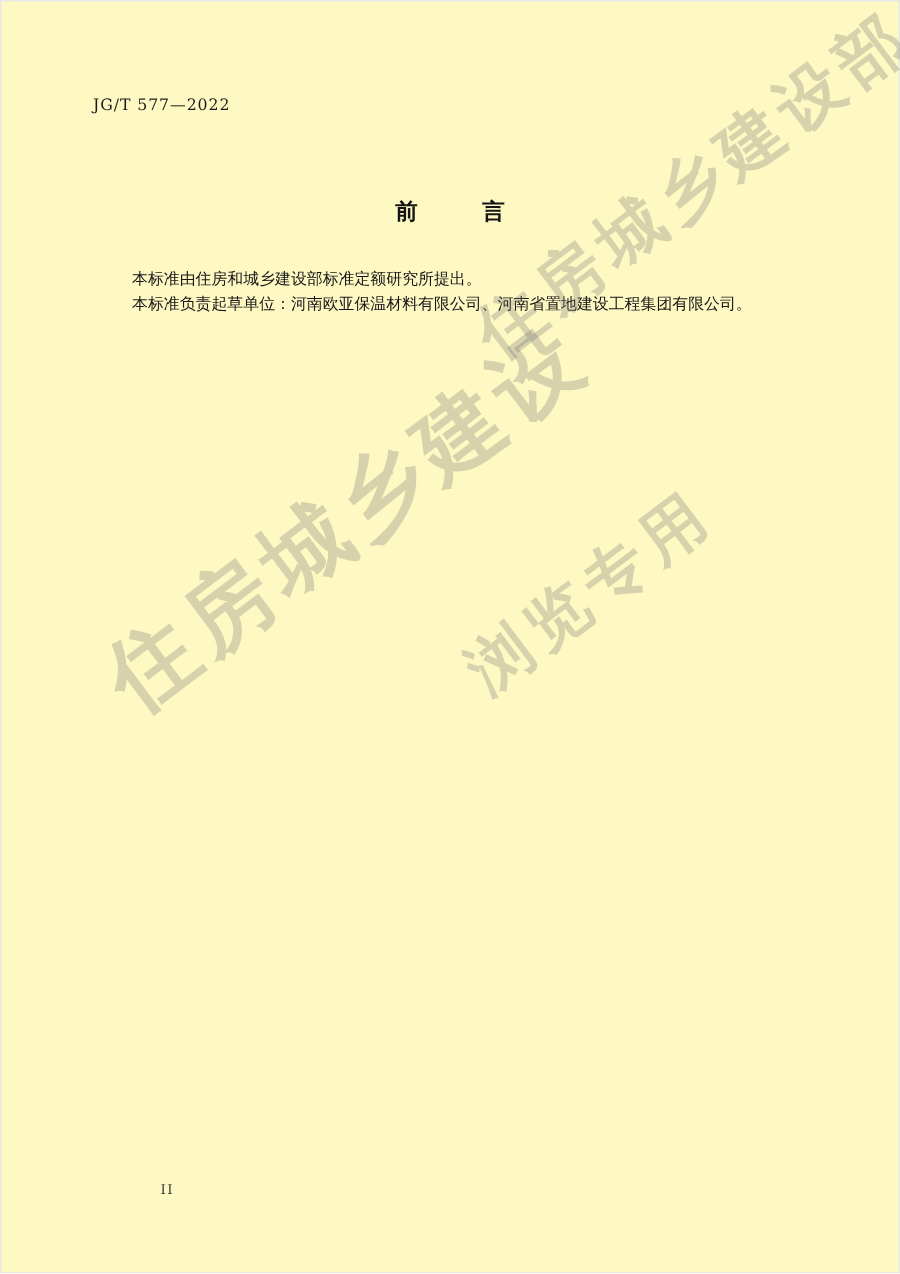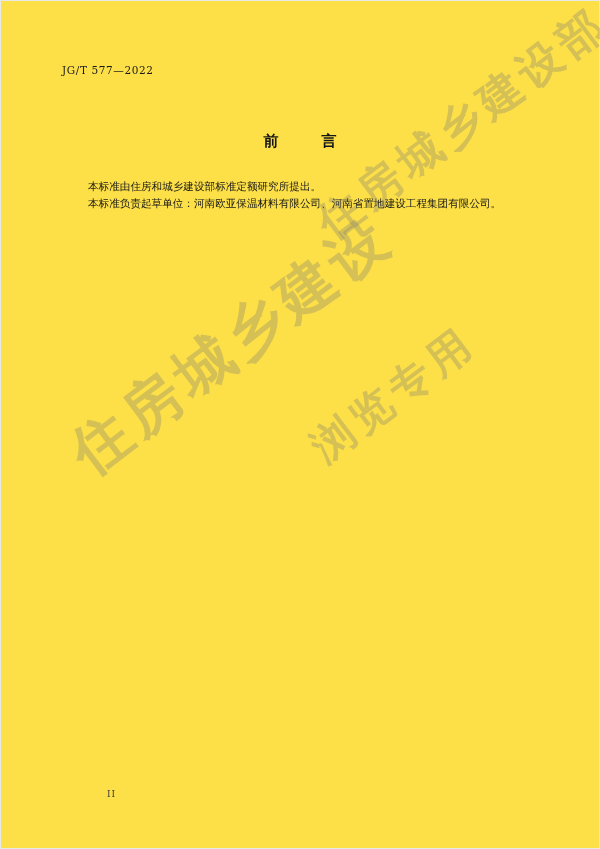--- a/index.html
+++ b/index.html
@@ -7,21 +7,21 @@
     padding: 0;
     background: #ffffff;
   }
   body {
     font-family: "DejaVu Serif", "Liberation Serif", serif;
   }
   .page {
     position: relative;
     width: 600px;
     height: 849px;
-    background: #fde047;
+    background: #fef9c3;
     overflow: hidden;
   }
   .page-frame {
     position: absolute;
     left: 0; top: 0;
     width: 600px; height: 849px;
     box-sizing: border-box;
     border: 1px solid #e8e8e8;
   }
 

